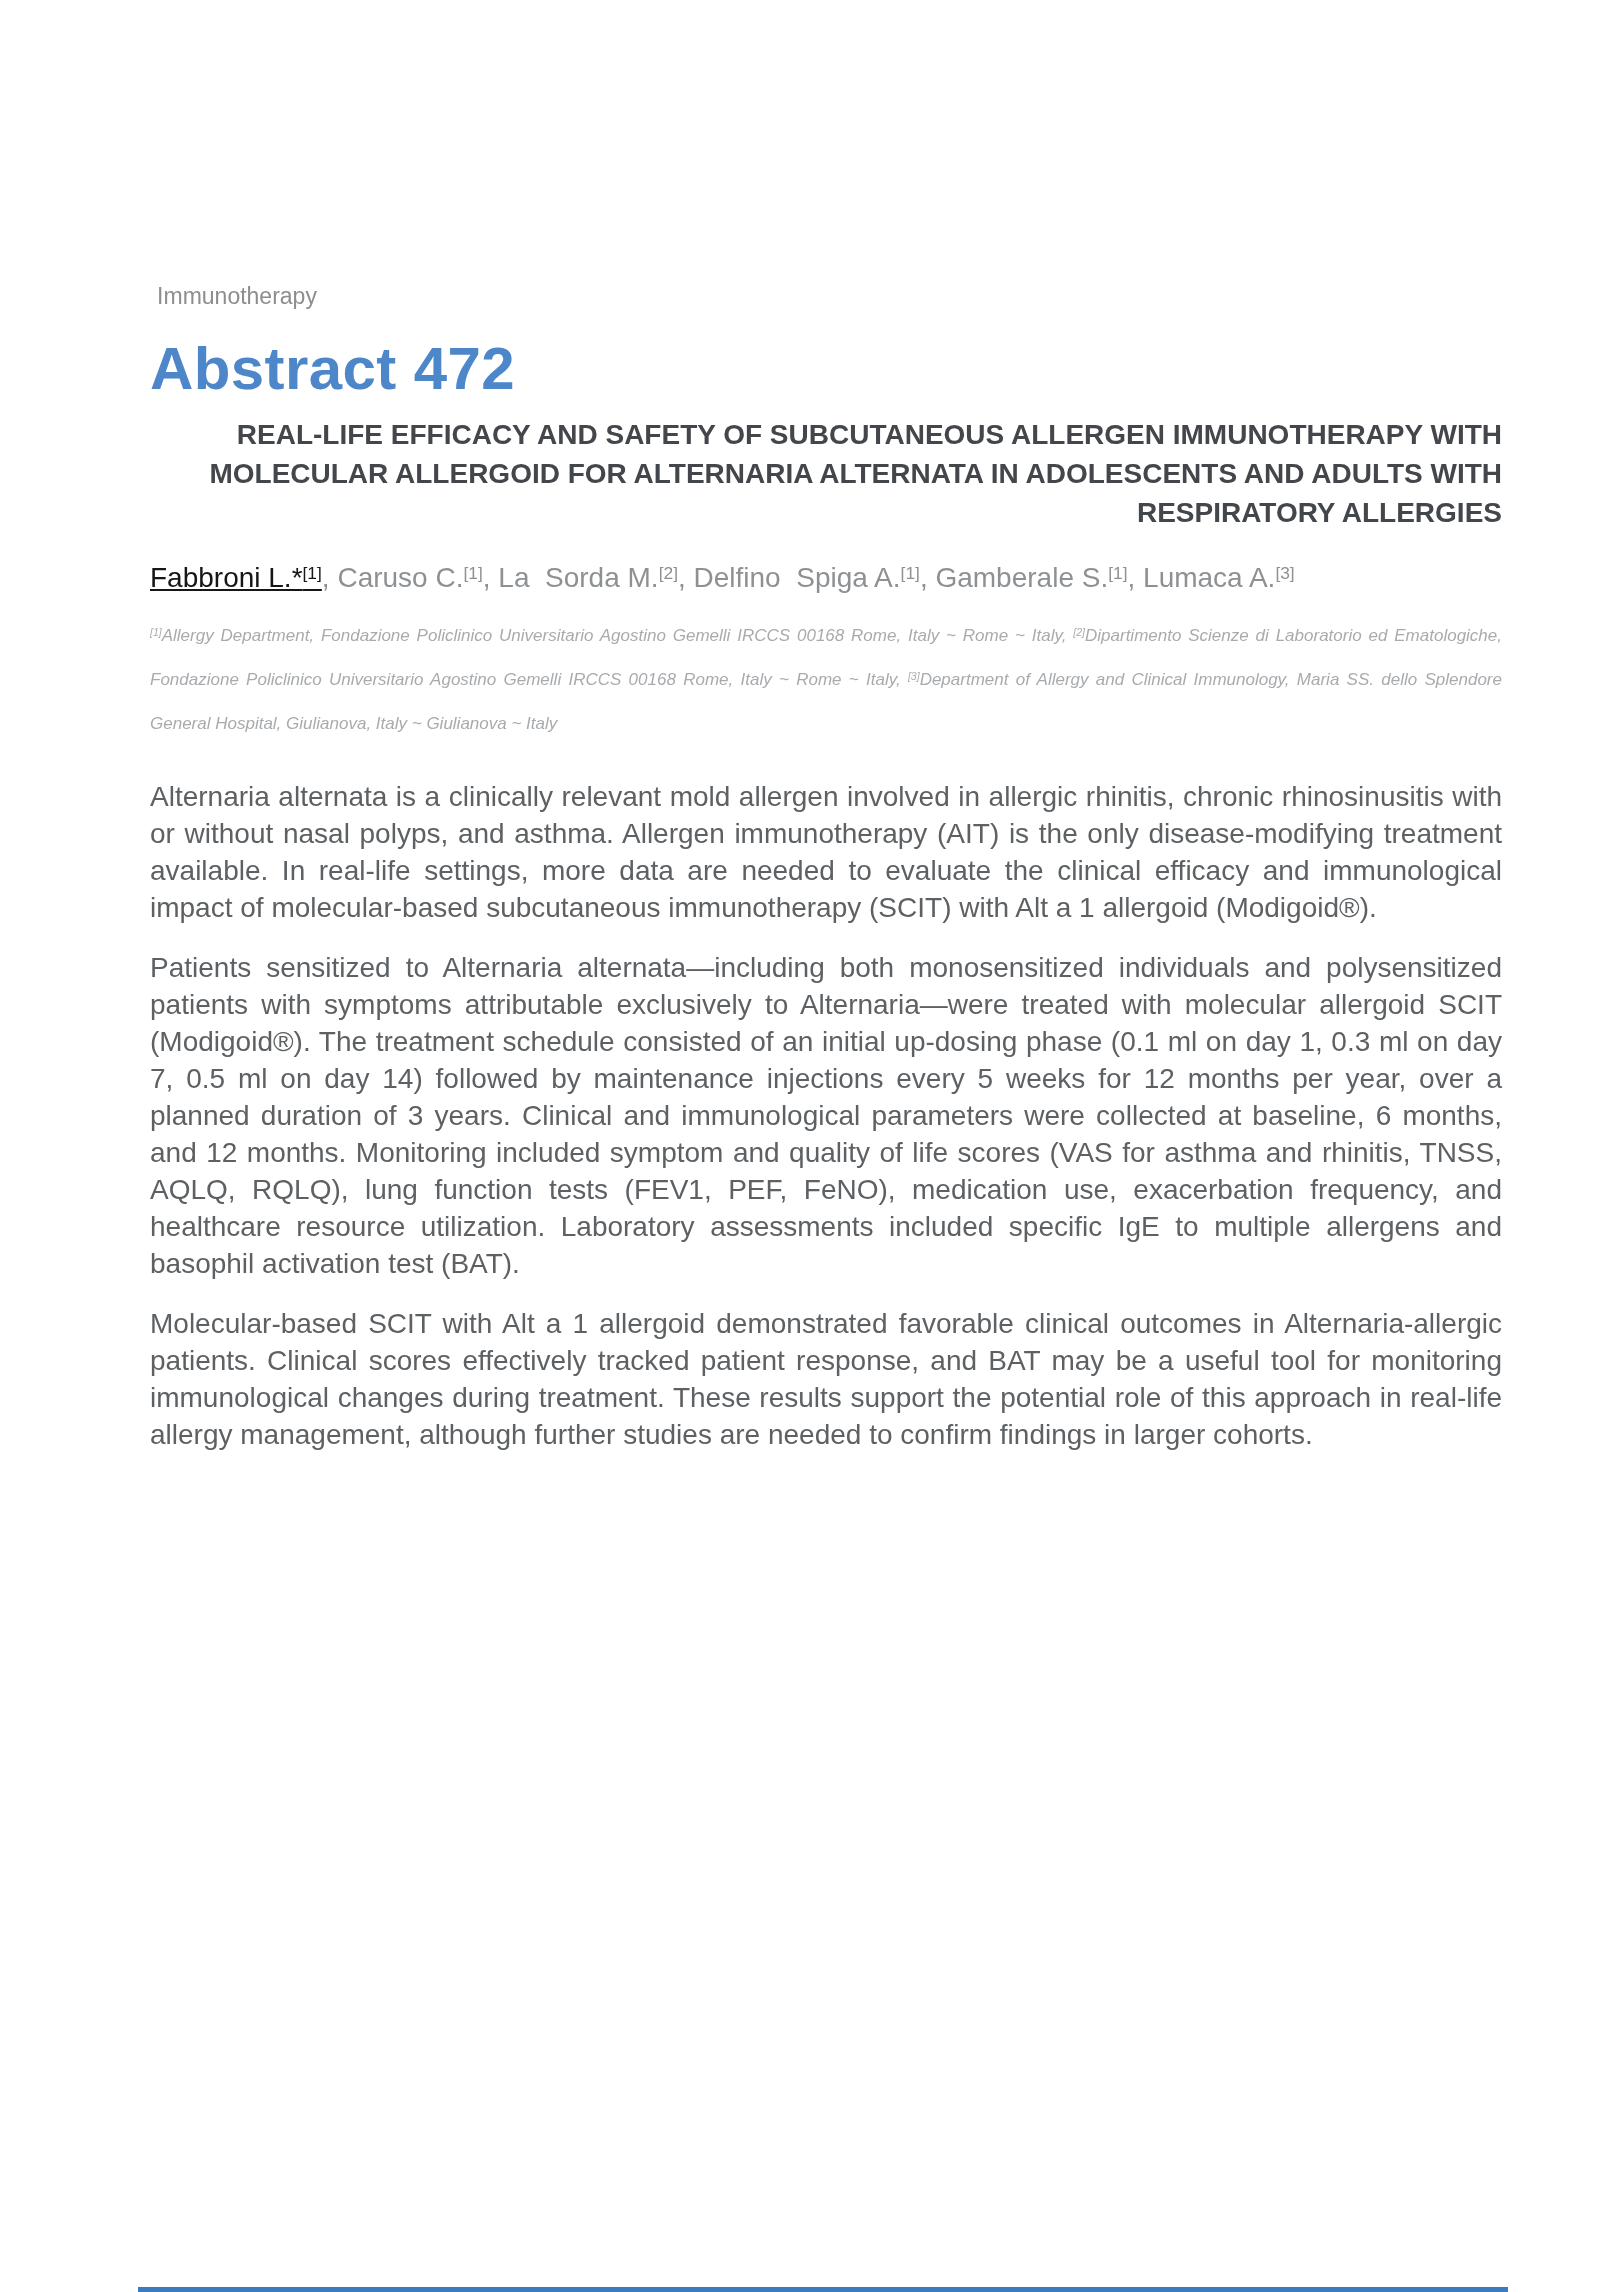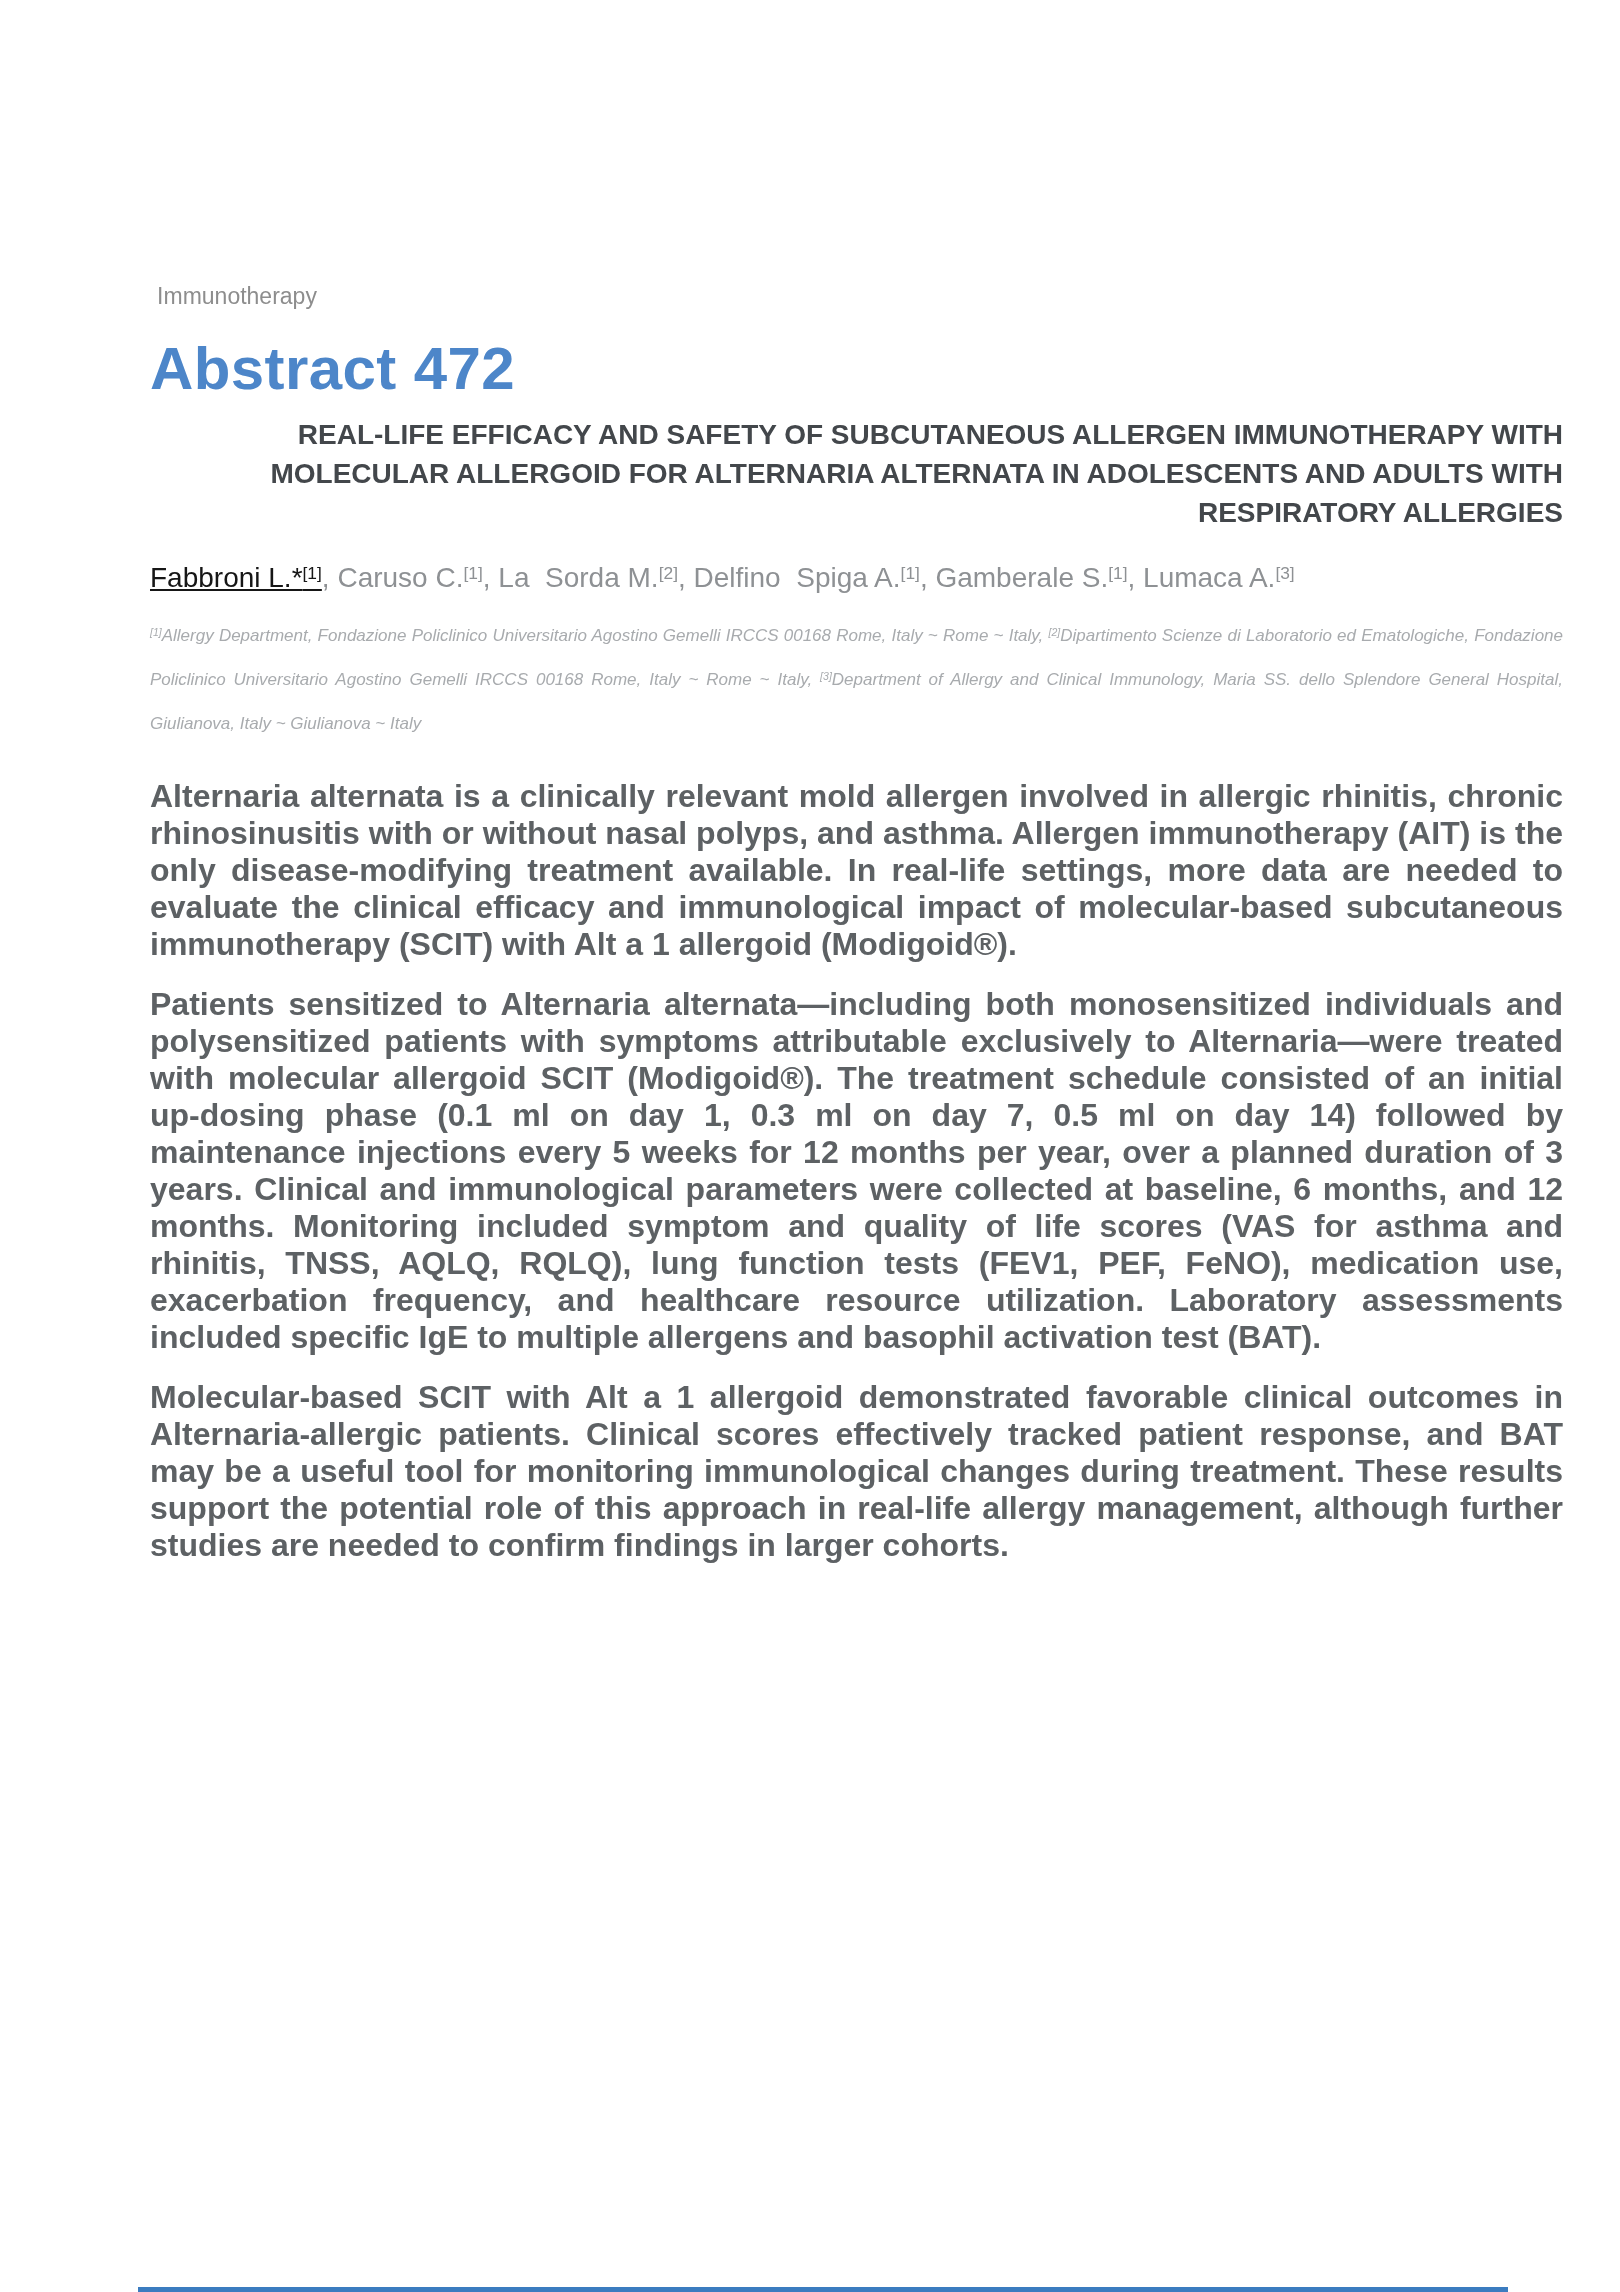--- a/index.html
+++ b/index.html
@@ -5,21 +5,21 @@
   html, body { margin: 0; padding: 0; }
   body {
     width: 1621px;
     height: 2293px;
     background: var(--background, #ffffff);
     font-family: "Liberation Sans", "DejaVu Sans", sans-serif;
     position: relative;
     overflow: hidden;
   }
   .page {
-    padding: 283px 58px 0 150px;
+    padding: 283px 119px 0 150px;
   }
   .category-label {
     font-size: 23px;
     color: var(--label-gray, #8d8d8d);
     margin: 0 0 0 7.1px;
     line-height: 27px;
   }
   .abstract-heading {
     font-size: 60px;
     font-weight: bold;
@@ -59,26 +59,25 @@
     font-style: italic;
     color: var(--affiliation-gray, #a8abae);
     line-height: 44px;
     text-align: justify;
     margin: 18px 0 0 0;
   }
   .abstract-body {
     margin-top: 32px;
   }
   .abstract-body p {
-    font-size: 32px;
+    font-size: 28px;
     color: var(--body-gray, #5d6164);
     line-height: 37px;
     text-align: justify;
     margin: 8px 0 23px 0;
-    font-weight: bold;
   }
   .footer-bar {
     position: absolute;
     left: 138px;
     width: 1370px;
     height: 6.2px;
     bottom: 0;
     background: var(--footer-blue, #3b7cc0);
   }
 </style>

